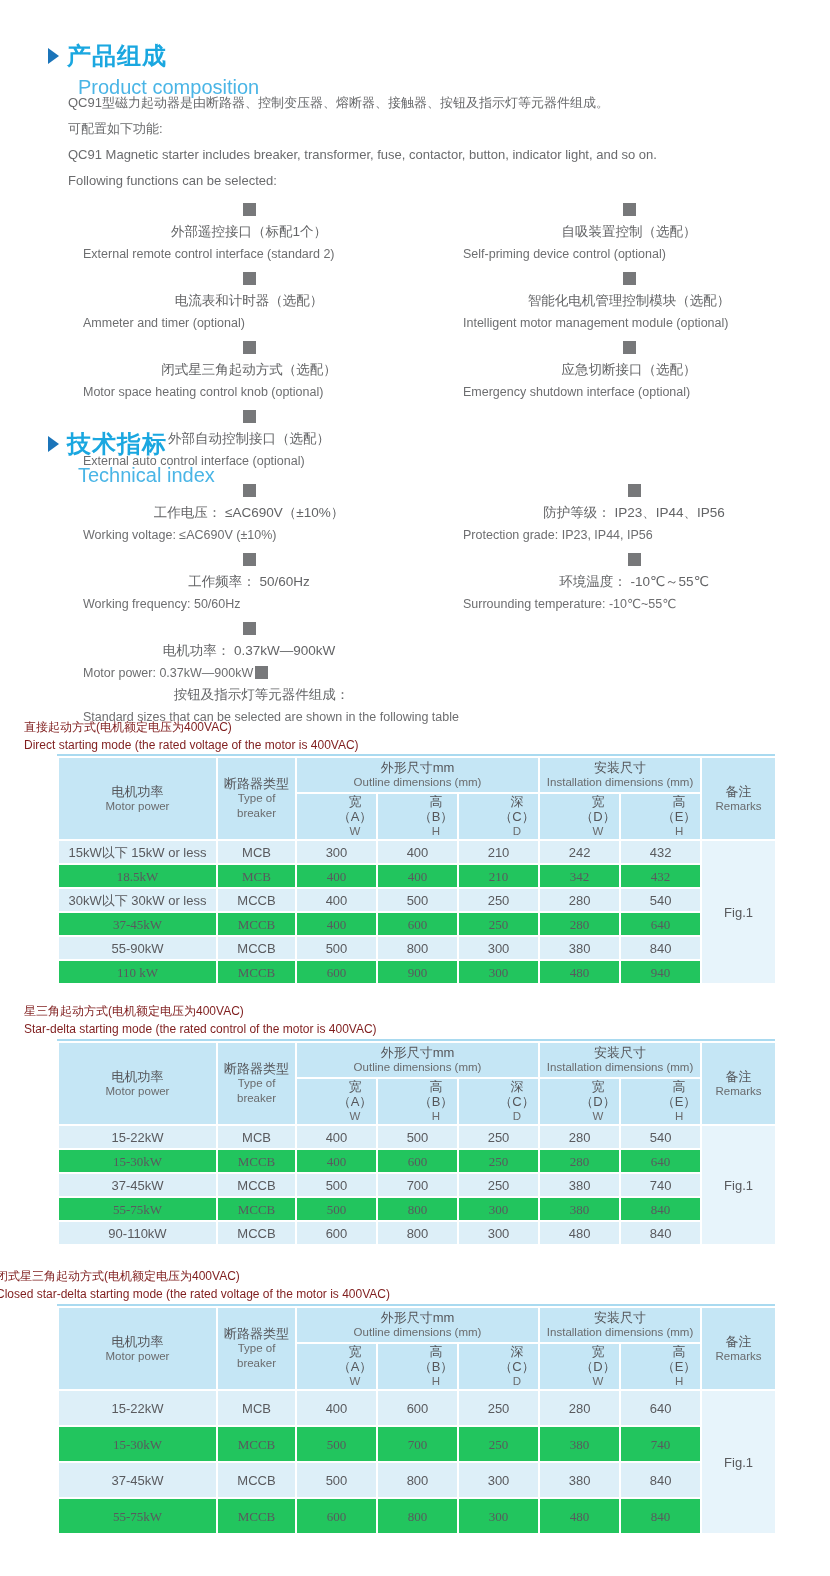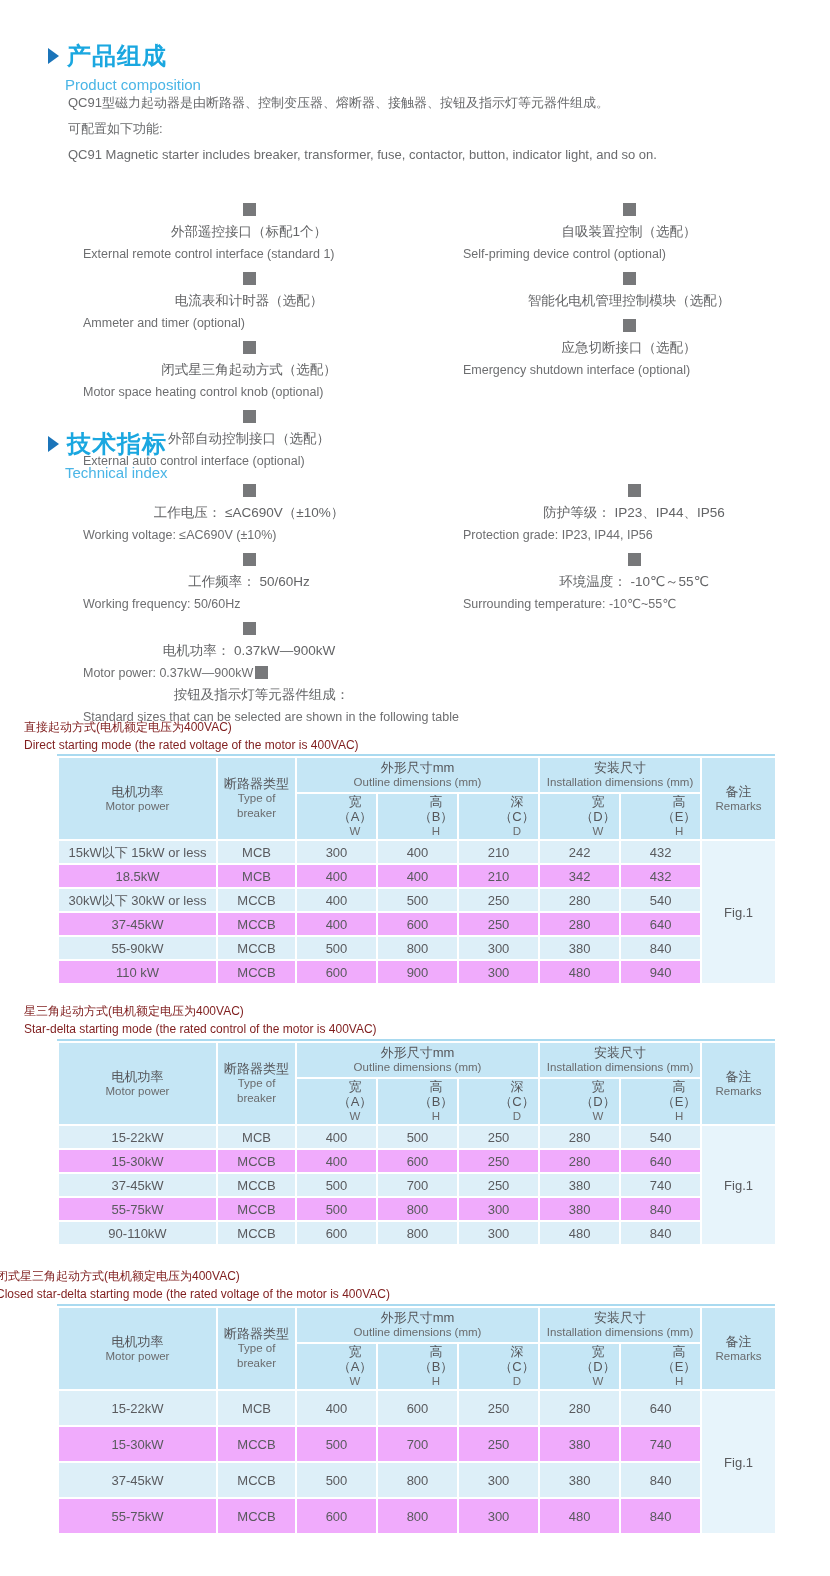--- a/index.html
+++ b/index.html
@@ -4,21 +4,21 @@
 <style>
   html,body{margin:0;padding:0;background:#fff;}
   #page{position:relative;width:830px;height:1576px;background:#ffffff;overflow:hidden;
         font-family:"Liberation Sans","DejaVu Sans",sans-serif;color:#6a6b6d;}
   
   .sec-head{position:absolute;left:48px;}
   .sec-title{display:flex;align-items:center;gap:8px;}
   .arrow{width:0;height:0;border-top:8px solid transparent;border-bottom:8px solid transparent;
          border-left:11px solid #1b74b9;}
   .sec-title-text{font-size:24px;font-weight:bold;color:#1aa7e0;letter-spacing:1px;}
-  .sec-sub{font-size:15px;color:#4ab5e6;margin:4px 0 0 17px;}
+  .sec-sub{font-size:20px;color:#4ab5e6;margin:4px 0 0 30px;}
   
   .paras{position:absolute;left:68px;font-size:13px;color:#6a6b6d;}
   .paras .p-line{margin-bottom:11px;line-height:15px;}
   
   .flist{position:absolute;font-size:13px;}
   .f-item{margin-bottom:9px;}
   .f-zh{display:flex;align-items:center;gap:6px;color:#636466;font-size:13.5px;line-height:19px;flex-direction:column;}
   .sq{width:13px;height:13px;background:#77787a;flex:0 0 13px;}
   .f-en{margin:5px 0 0 19px;color:#6d6e70;font-size:12.5px;line-height:17px;}
   
@@ -29,21 +29,21 @@
   .twrap{position:absolute;left:57px;width:718px;border-top:2px solid #a9daf0;}
   table.spec{border-collapse:collapse;table-layout:fixed;width:718px;font-size:13px;color:#595a5e;}
   table.spec td,table.spec th{border:2px solid #ffffff;text-align:center;vertical-align:middle;
     font-weight:normal;padding:0;line-height:15px;}
   table.spec th{background:#c5e6f5;color:#55565a;}
   table.spec .h-zh{font-size:13px;}
   table.spec .h-en{font-size:11.5px;color:#6a6b6d;}
   table.spec tr.hr1 th{height:34px;}
   table.spec tr.hr2 th{height:33px;padding-left:37px;}
   td.even-row{background:#ddeff8;}
-  td.odd-row{background:#f0abfc;}
+  td.odd-row{background:#22c55e;font-family:Liberation Serif, serif;}
   td.remark-cell{background:#e7f4fb;font-size:13px;color:#595a5e;}
   .t-body-sm td{height:22px;}
   .t-body-lg td{height:34px;}
 </style>
 </head>
 <body>
 
 <div id="page">
 
   <div class="sec-head" style="top:40px;">
@@ -51,29 +51,30 @@
       <span class="arrow"></span>
       <span class="sec-title-text">产品组成</span>
     </div>
     <div class="sec-sub">Product composition</div>
   </div>
 
   <div class="paras" style="top:95px;">
       <div class="p-line">QC91型磁力起动器是由断路器、控制变压器、熔断器、接触器、按钮及指示灯等元器件组成。</div>
       <div class="p-line">可配置如下功能:</div>
       <div class="p-line">QC91 Magnetic starter includes breaker, transformer, fuse, contactor, button, indicator light, and so on.</div>
+      <div class="p-line">Following functions can be selected:</div>
     </div>
 
   <div class="flist" style="left:64px;top:203px;width:370px;">
       <div class="f-item">
         <div class="f-zh">
           <span class="sq"></span>
           <span>外部遥控接口（标配1个）</span>
         </div>
-        <div class="f-en">External remote control interface (standard 1)</div>
+        <div class="f-en">External remote control interface (standard 2)</div>
       </div>
       <div class="f-item">
         <div class="f-zh">
           <span class="sq"></span>
           <span>电流表和计时器（选配）</span>
         </div>
         <div class="f-en">Ammeter and timer (optional)</div>
       </div>
       <div class="f-item">
         <div class="f-zh">
@@ -96,20 +97,21 @@
           <span class="sq"></span>
           <span>自吸装置控制（选配）</span>
         </div>
         <div class="f-en">Self-priming device control (optional)</div>
       </div>
       <div class="f-item">
         <div class="f-zh">
           <span class="sq"></span>
           <span>智能化电机管理控制模块（选配）</span>
         </div>
+        <div class="f-en">Intelligent motor management module (optional)</div>
       </div>
       <div class="f-item">
         <div class="f-zh">
           <span class="sq"></span>
           <span>应急切断接口（选配）</span>
         </div>
         <div class="f-en">Emergency shutdown interface (optional)</div>
       </div>
     </div>
 

